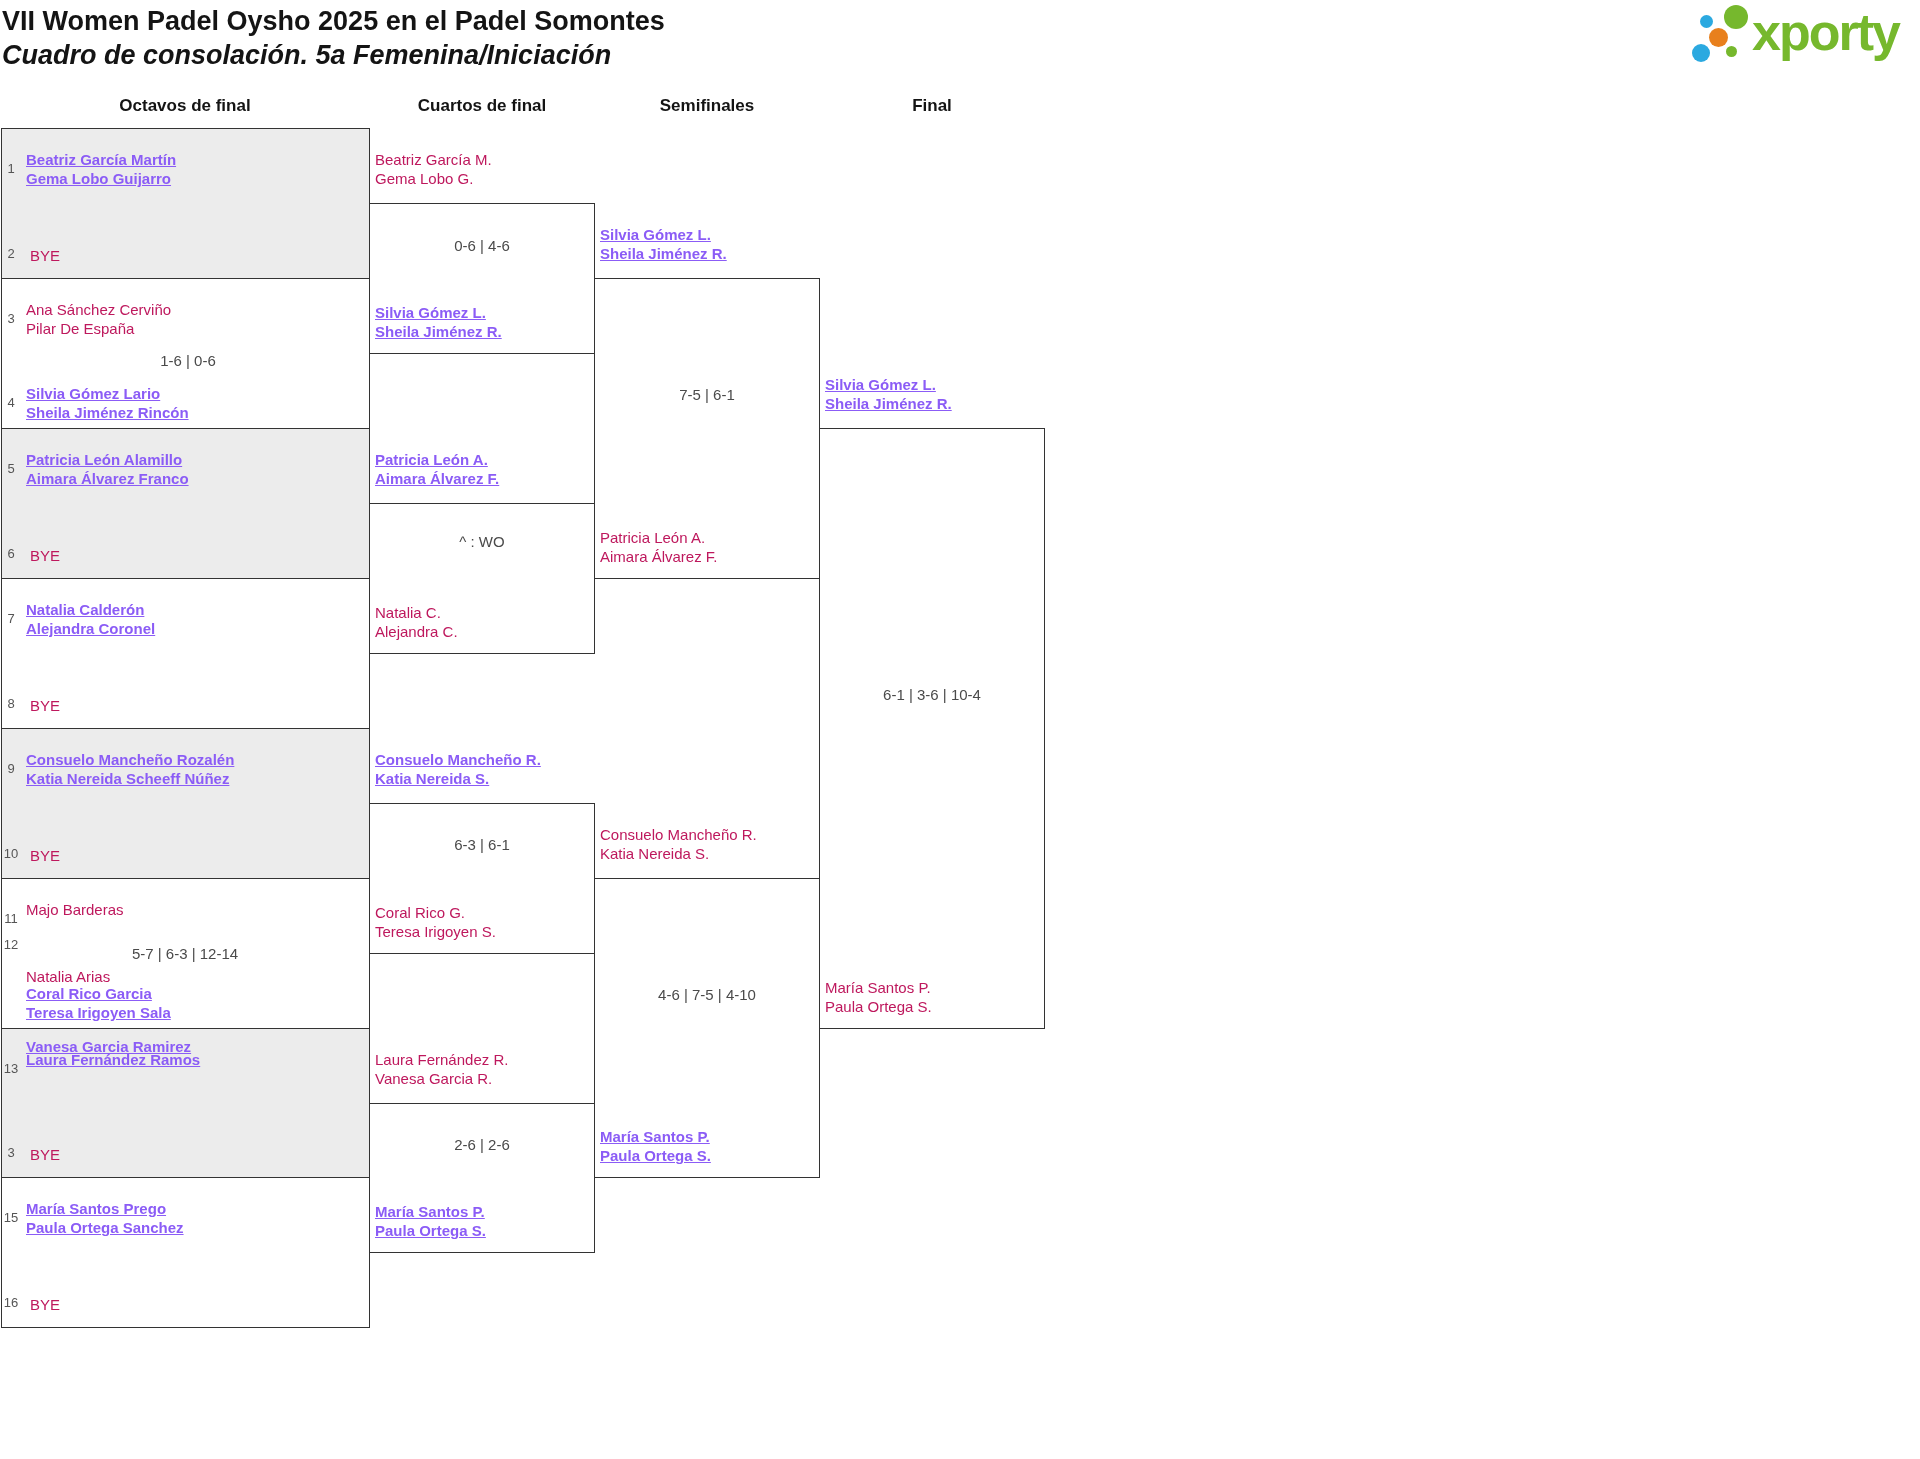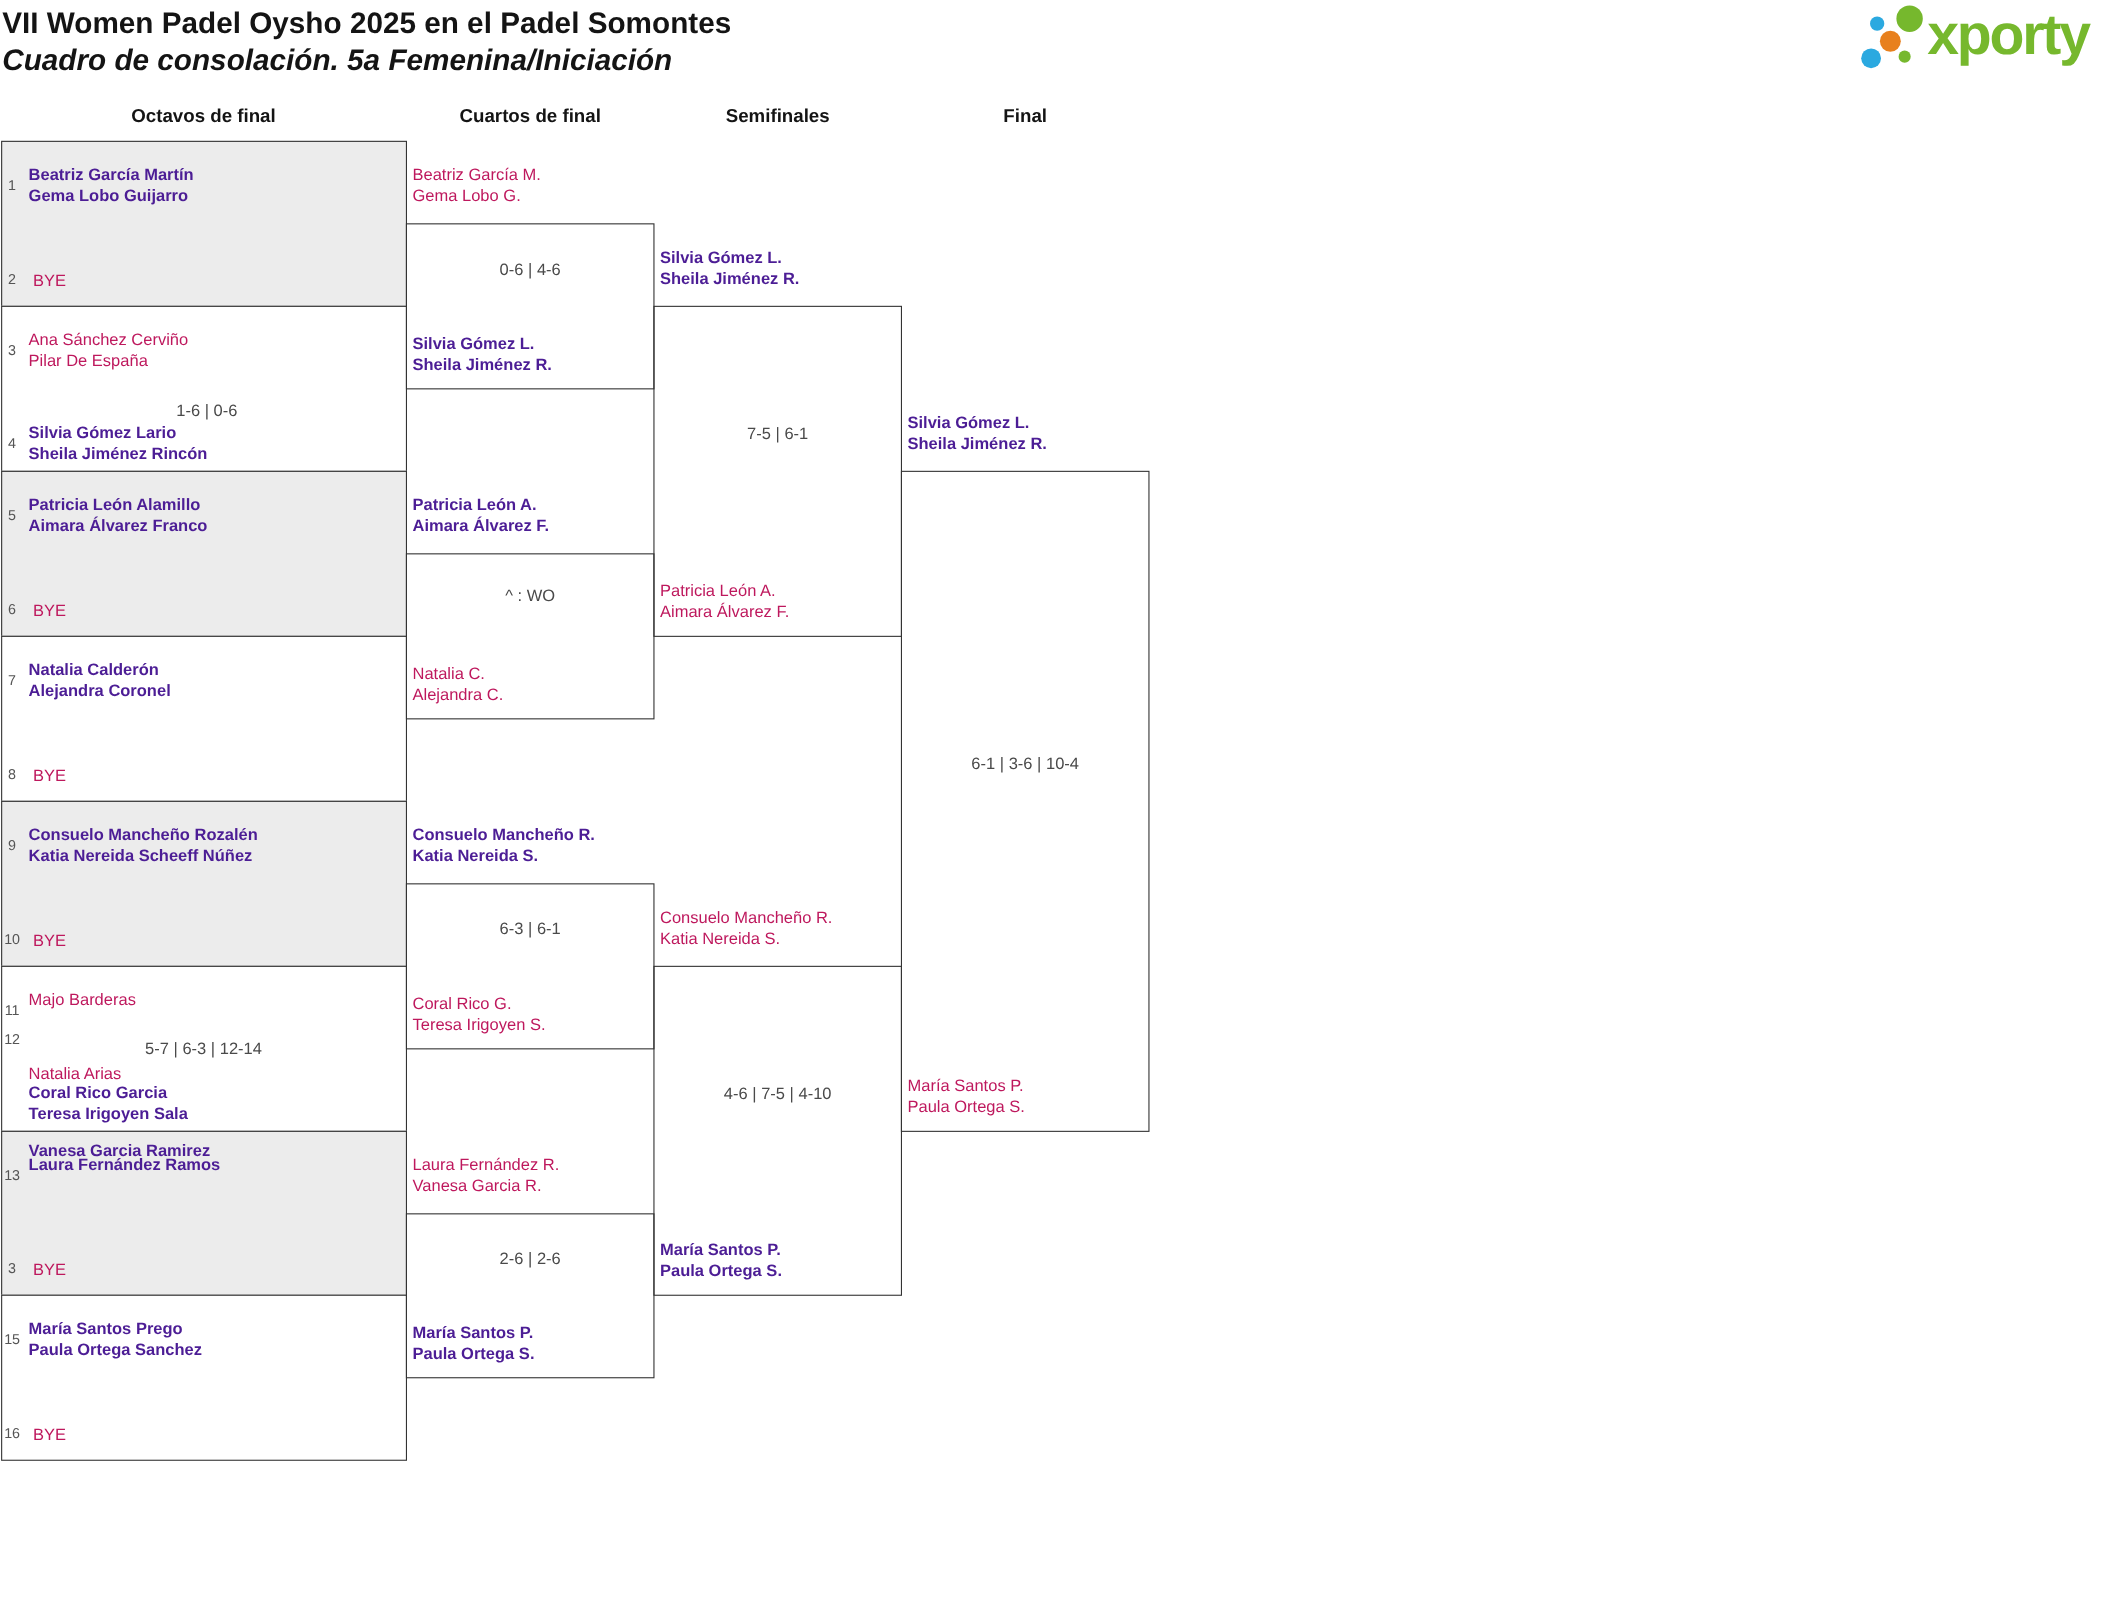--- a/index.html
+++ b/index.html
@@ -4,21 +4,21 @@
 <style>
   html,body{margin:0;padding:0;background:#fff;}
   body{font-family:"Liberation Sans",sans-serif;color:#141414;}
   .stage{position:relative;width:1920px;height:1459px;background:#fff;overflow:hidden;}
   .title{position:absolute;left:2px;font-size:27px;font-weight:700;color:#141414;white-space:nowrap;line-height:34px;}
   .colhead{position:absolute;top:96px;width:226px;text-align:center;font-size:17px;font-weight:600;color:#141414;line-height:20px;}
   .box{position:absolute;border:1px solid #333;box-sizing:border-box;background:#fff;}
   .box.gray{background:#ececec;}
   .rbox{position:absolute;border:1px solid #333;box-sizing:border-box;background:transparent;}
   .nm{position:absolute;font-size:15px;line-height:19px;color:#be185d;white-space:nowrap;}
-  .nm.b{font-weight:700;color:#4c1d95;}
+  .nm.b{font-weight:700;color:#8b5cf6;text-decoration:underline;}
   .seed{position:absolute;width:22px;text-align:center;font-size:13px;line-height:16px;color:#555;}
   .score{position:absolute;font-size:15px;line-height:18px;color:#4a4a4a;text-align:center;white-space:nowrap;}
   .dot{position:absolute;border-radius:50%;}
   .logotext{position:absolute;font-size:52px;font-weight:700;letter-spacing:-2px;line-height:52px;color:#76b82d;}
 </style>
 </head>
 <body>
 
 <div class="stage">
 
@@ -58,21 +58,21 @@
 
   <div class="seed" style="left:0;top:161px;">1</div>
   <div class="nm b" style="left:26px;top:150px;">Beatriz García Martín</div>
   <div class="nm b" style="left:26px;top:169px;">Gema Lobo Guijarro</div>
   <div class="seed" style="left:0;top:246px;">2</div>
   <div class="nm" style="left:30px;top:246px;">BYE</div>
 
   <div class="seed" style="left:0;top:311px;">3</div>
   <div class="nm" style="left:26px;top:300px;">Ana Sánchez Cerviño</div>
   <div class="nm" style="left:26px;top:319px;">Pilar De España</div>
-  <div class="score" style="left:0;top:365px;width:376px;">1-6 | 0-6</div>
+  <div class="score" style="left:0;top:352px;width:376px;">1-6 | 0-6</div>
   <div class="seed" style="left:0;top:395px;">4</div>
   <div class="nm b" style="left:26px;top:384px;">Silvia Gómez Lario</div>
   <div class="nm b" style="left:26px;top:403px;">Sheila Jiménez Rincón</div>
 
   <div class="seed" style="left:0;top:461px;">5</div>
   <div class="nm b" style="left:26px;top:450px;">Patricia León Alamillo</div>
   <div class="nm b" style="left:26px;top:469px;">Aimara Álvarez Franco</div>
   <div class="seed" style="left:0;top:546px;">6</div>
   <div class="nm" style="left:30px;top:546px;">BYE</div>
 

